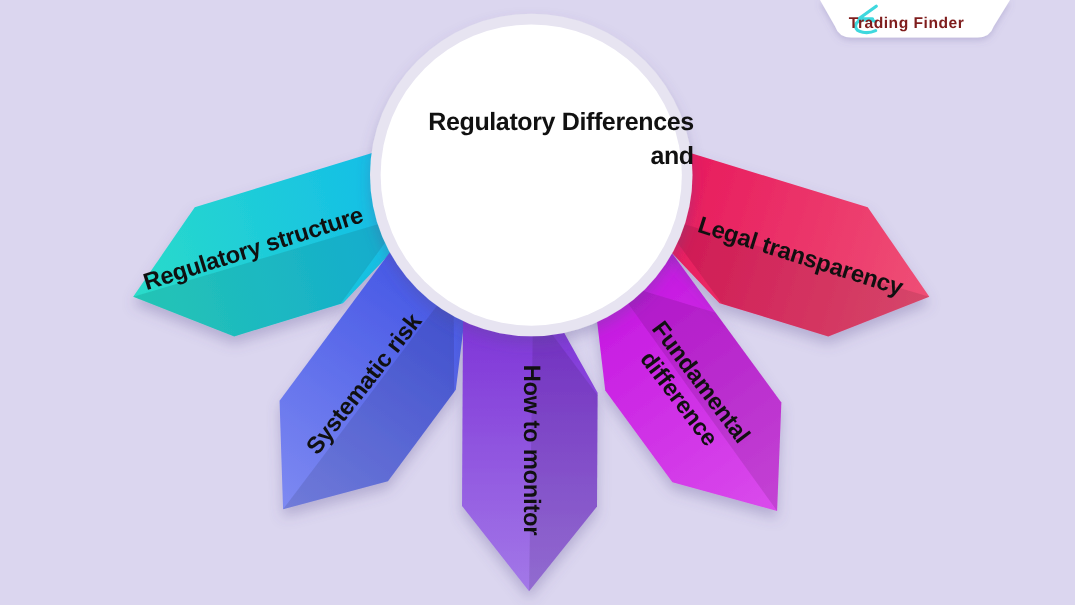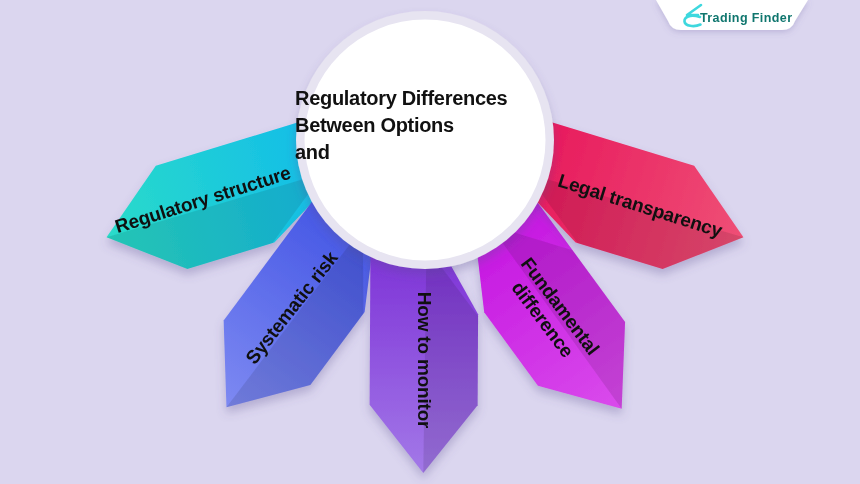--- a/index.html
+++ b/index.html
@@ -5,37 +5,37 @@
   html,body{margin:0;padding:0;}
   body{font-family:"Liberation Sans", sans-serif; background:#c9c3e0;}
   #stage{
     position:relative; width:860px; height:484px; overflow:hidden;
     background:#dbd6ef;
   }
   #stage svg{position:absolute; left:0; top:0;}
   .overlay{position:absolute; left:0; top:0; width:860px; height:484px; pointer-events:none;}
   .title-block{
     position:absolute; left:295px; top:85px; width:260px;
-    text-align:left; font-weight:bold; font-size:20px; line-height:27px;
+    text-align:right; font-weight:bold; font-size:20px; line-height:27px;
     letter-spacing:-0.3px; color:#111;
   }
   .petal-label{
     position:absolute; white-space:nowrap;
     font-weight:bold; font-size:19px; letter-spacing:-0.2px; color:#101010;
     transform-origin:center center; text-align:center;
   }
   .petal-label.two-line{line-height:22px;}
   .lbl-cyan   {left:203px; top:200px; transform:translate(-50%,-50%) rotate(-17.5deg);}
   .lbl-blue   {left:292px; top:308px; transform:translate(-50%,-50%) rotate(-52deg);}
   .lbl-purple {left:424px; top:360px; transform:translate(-50%,-50%) rotate(90deg);}
   .lbl-magenta{left:551px; top:313px; transform:translate(-50%,-50%) rotate(53deg);}
   .lbl-pink   {left:640px; top:206px; transform:translate(-50%,-50%) rotate(17.5deg);}
   .brand-text{
-    position:absolute; left:700px; top:11px; font-size:12.5px; font-weight:600;
-    letter-spacing:0.4px; color:#0f766e;
+    position:absolute; left:679px; top:11px; font-size:12.5px; font-weight:600;
+    letter-spacing:0.4px; color:#7f1d1d;
   }
 </style>
 </head>
 <body>
 
 <div id="stage">
 
   <svg width="860" height="484" viewBox="0 0 860 484">
     <defs>
       <linearGradient id="g-p0" gradientUnits="userSpaceOnUse" x1="0" y1="100" x2="0" y2="335">
@@ -114,21 +114,20 @@
         <path d="M701 5 L687 15 L698 15" fill="none" stroke-width="2.6" stroke-linejoin="round" stroke-linecap="round" stroke="#3ed8de"></path>
         <path d="M700 17 C690 14 684 17 684.5 21.5 C685 26 694 27.5 700.5 24.5" fill="none" stroke-width="2.6" stroke-linecap="round" stroke="#3ed8de"></path>
       </g>
     </g>
   </svg>
 
   <div class="overlay">
 
     <div class="title-block">
       <div>Regulatory Differences</div>
-      <div>Between Options</div>
       <div>and</div>
     </div>
 
     <div class="petal-label lbl-cyan">Regulatory structure</div>
     <div class="petal-label lbl-blue">Systematic risk</div>
     <div class="petal-label lbl-purple">How to monitor</div>
     <div class="petal-label lbl-magenta two-line">
       <div>Fundamental</div>
       <div>difference</div>
     </div>

